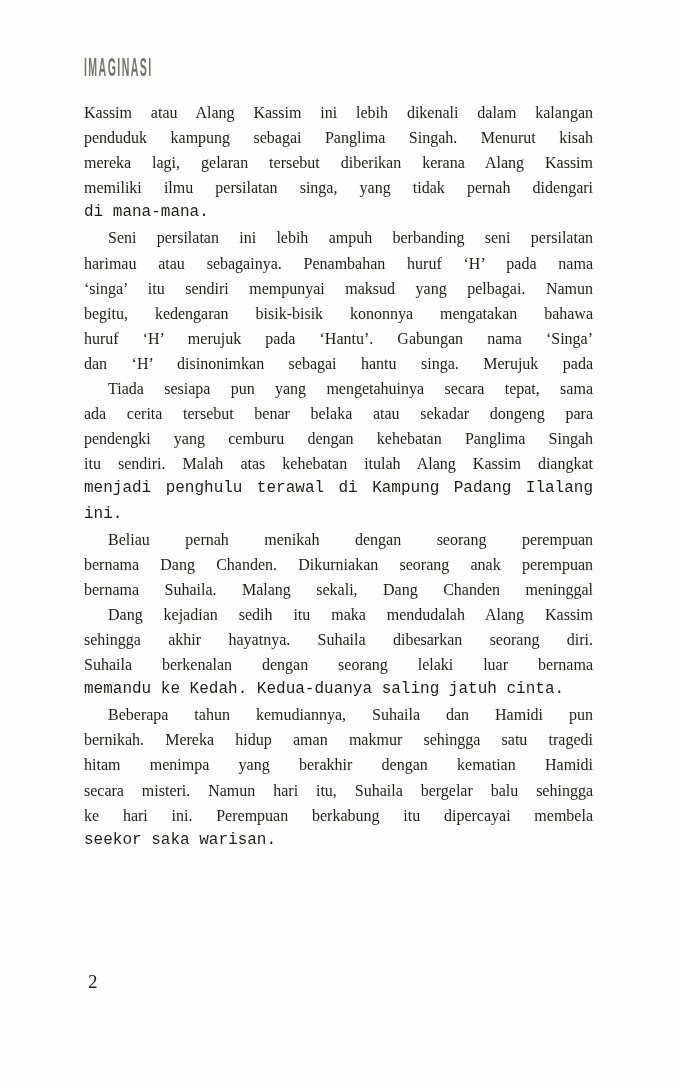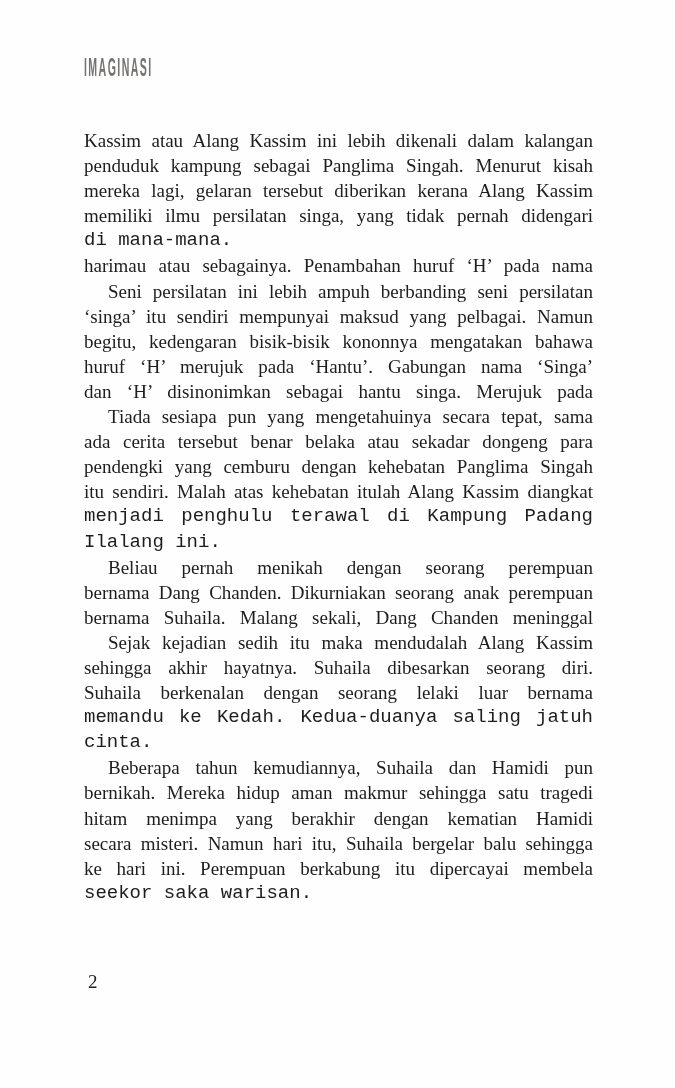--- a/index.html
+++ b/index.html
@@ -25,23 +25,23 @@
     font-size: 22px;
     letter-spacing: 3px;
     color: #76726f;
     transform: scale(0.48, 1.2);
     transform-origin: left top;
     white-space: nowrap;
   }
   .text-block {
     position: absolute;
     left: 84px;
-    top: 128px;
+    top: 100px;
     width: 509px;
-    font-size: 19px;
+    font-size: 16px;
     line-height: 25.1px;
   }
   .para { margin: 0; padding: 0; }
   .line {
     text-align: justify;
     text-align-last: justify;
     white-space: normal;
   }
   .line.last {
     text-align-last: left;
@@ -66,41 +66,41 @@
 
   <div class="text-block">
       <div class="para">
         <div class="line">Kassim atau Alang Kassim ini lebih dikenali dalam kalangan</div>
         <div class="line">penduduk kampung sebagai Panglima Singah. Menurut kisah</div>
         <div class="line">mereka lagi, gelaran tersebut diberikan kerana Alang Kassim</div>
         <div class="line">memiliki ilmu persilatan singa, yang tidak pernah didengari</div>
         <div class="line last">di mana-mana.</div>
       </div>
       <div class="para">
+        <div class="line indent">Seni persilatan ini lebih ampuh berbanding seni persilatan</div>
         <div class="line">harimau atau sebagainya. Penambahan huruf ‘H’ pada nama</div>
-        <div class="line indent">Seni persilatan ini lebih ampuh berbanding seni persilatan</div>
         <div class="line">‘singa’ itu sendiri mempunyai maksud yang pelbagai. Namun</div>
         <div class="line">begitu, kedengaran bisik-bisik kononnya mengatakan bahawa</div>
         <div class="line">huruf ‘H’ merujuk pada ‘Hantu’. Gabungan nama ‘Singa’</div>
         <div class="line">dan ‘H’ disinonimkan sebagai hantu singa. Merujuk pada</div>
       </div>
       <div class="para">
         <div class="line indent">Tiada sesiapa pun yang mengetahuinya secara tepat, sama</div>
         <div class="line">ada cerita tersebut benar belaka atau sekadar dongeng para</div>
         <div class="line">pendengki yang cemburu dengan kehebatan Panglima Singah</div>
         <div class="line">itu sendiri. Malah atas kehebatan itulah Alang Kassim diangkat</div>
         <div class="line last">menjadi penghulu terawal di Kampung Padang Ilalang ini.</div>
       </div>
       <div class="para">
         <div class="line indent">Beliau pernah menikah dengan seorang perempuan</div>
         <div class="line">bernama Dang Chanden. Dikurniakan seorang anak perempuan</div>
         <div class="line">bernama Suhaila. Malang sekali, Dang Chanden meninggal</div>
       </div>
       <div class="para">
-        <div class="line indent">Sejak kejadian sedih itu maka mendudalah Alang Kassim</div>
+        <div class="line indent">Dang kejadian sedih itu maka mendudalah Alang Kassim</div>
         <div class="line">sehingga akhir hayatnya. Suhaila dibesarkan seorang diri.</div>
         <div class="line">Suhaila berkenalan dengan seorang lelaki luar bernama</div>
         <div class="line last">memandu ke Kedah. Kedua-duanya saling jatuh cinta.</div>
       </div>
       <div class="para">
         <div class="line indent">Beberapa tahun kemudiannya, Suhaila dan Hamidi pun</div>
         <div class="line">bernikah. Mereka hidup aman makmur sehingga satu tragedi</div>
         <div class="line">hitam menimpa yang berakhir dengan kematian Hamidi</div>
         <div class="line">secara misteri. Namun hari itu, Suhaila bergelar balu sehingga</div>
         <div class="line">ke hari ini. Perempuan berkabung itu dipercayai membela</div>

